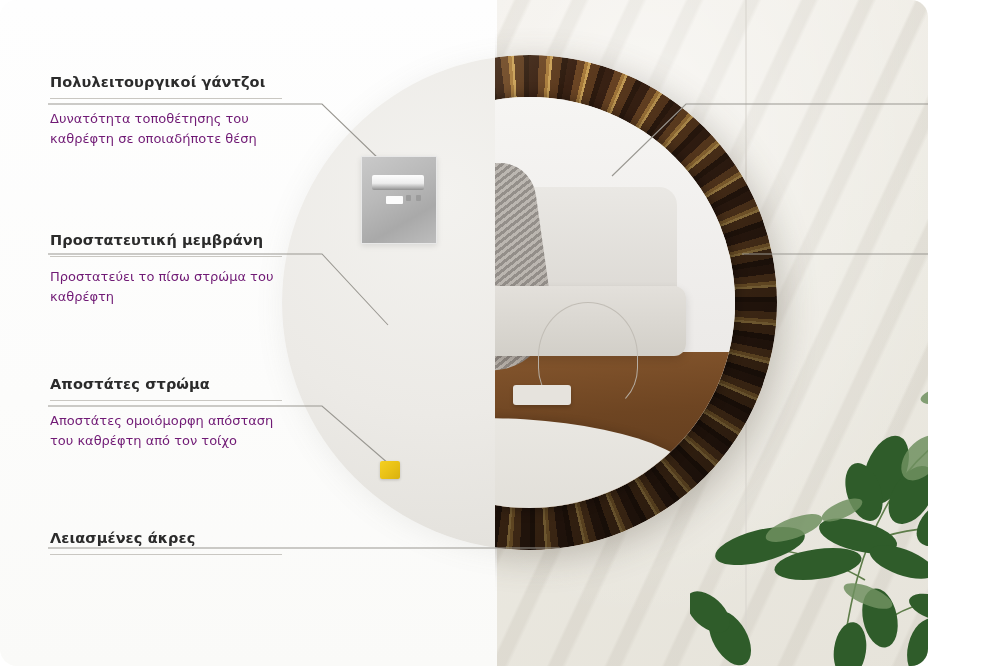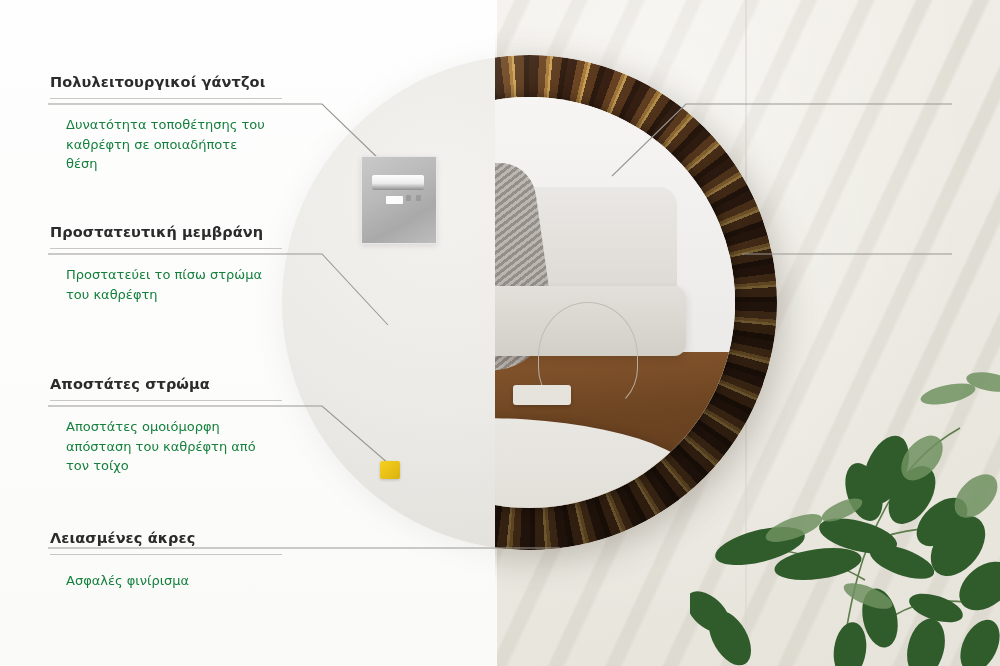--- a/index.html
+++ b/index.html
@@ -1,21 +1,21 @@
 <!DOCTYPE html>
 <html><head>
 <meta charset="utf-8">
 <style>
   html,body{margin:0;padding:0;}
   body{
     width:1000px;height:666px;overflow:hidden;
     font-family:"DejaVu Sans","Liberation Sans",sans-serif;
     background:#ffffff;
   }
-  #stage{position:relative;width:1000px;height:666px;overflow:hidden;background:#fdfdfc;}
+  #stage{position:relative;width:928px;height:666px;overflow:hidden;background:#fdfdfc;border-radius:17px;}
 
   
   .photo-bg{
     position:absolute;left:495px;top:0;width:505px;height:666px;
     background:
       repeating-linear-gradient(115deg,
         rgba(255,255,255,0.00) 0px,
         rgba(255,255,255,0.00) 16px,
         rgba(214,210,200,0.55) 19px,
         rgba(214,210,200,0.55) 30px,
@@ -118,21 +118,21 @@
   
   .plant{position:absolute;left:690px;top:350px;width:320px;height:320px;}
 
   
   .callout{position:absolute;}
   .callout h3{
     margin:0 0 8px 0;font-size:14.5px;font-weight:700;color:#2b2b2b;letter-spacing:.1px;
   }
   .callout .rule{height:1px;background:#c9c7c2;margin-bottom:10px;}
   .callout p{
-    margin:16px;font-size:13px;line-height:1.5;color:#15803d;font-weight:400;
+    margin:0;font-size:13px;line-height:1.5;color:#701a75;font-weight:400;
   }
   .left-callout{left:50px;width:232px;text-align:left;}
   .right-callout{width:252px;text-align:right;}
 
   
   .lines{position:absolute;left:0;top:0;width:1000px;height:666px;pointer-events:none;}
 
   
   .hook-square{
     position:absolute;left:361px;top:156px;width:74px;height:86px;
@@ -255,33 +255,32 @@
   </div>
 
   <div class="spacer-chip"></div>
 
   <div class="callout left-callout" style="top:74px">
     <h3>Πολυλειτουργικοί γάντζοι</h3>
     <div class="rule"></div>
     <p>Δυνατότητα τοποθέτησης του καθρέφτη σε οποιαδήποτε θέση</p>
   </div>
 
-  <div class="callout left-callout" style="top:224px">
+  <div class="callout left-callout" style="top:232px">
     <h3>Προστατευτική μεμβράνη</h3>
     <div class="rule"></div>
     <p>Προστατεύει το πίσω στρώμα του καθρέφτη</p>
   </div>
 
   <div class="callout left-callout" style="top:376px">
     <h3>Αποστάτες στρώμα</h3>
     <div class="rule"></div>
     <p>Αποστάτες ομοιόμορφη απόσταση του καθρέφτη από τον τοίχο</p>
   </div>
 
   <div class="callout left-callout" style="top:530px">
     <h3>Λειασμένες άκρες</h3>
     <div class="rule"></div>
-    <p>Ασφαλές φινίρισμα</p>
   </div>
 
 
 
 </div>
 
 </body></html>

